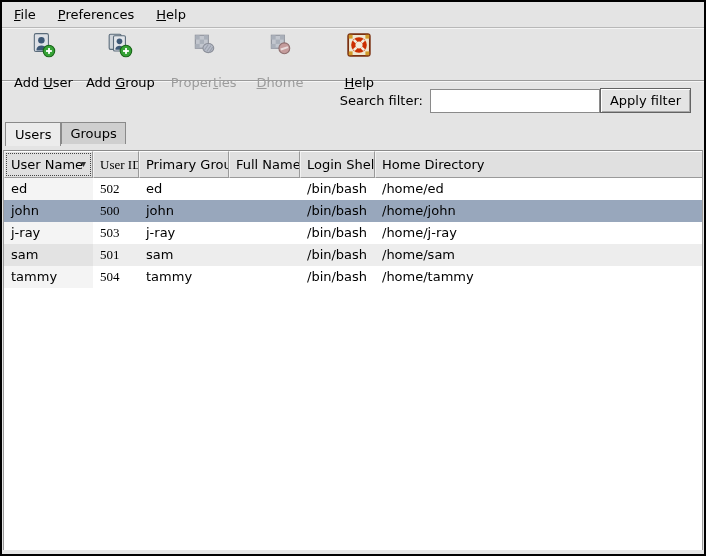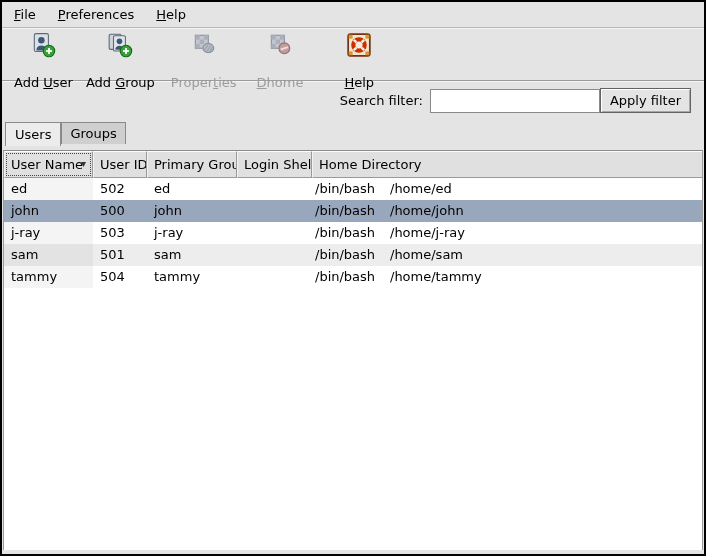--- a/index.html
+++ b/index.html
@@ -68,21 +68,21 @@
   }
   .thead{display:flex;flex:0 0 auto;height:27px;}
   .th{
     background:var(--header-bg,#e0e0e0);box-sizing:border-box;
     border-top:1px solid #fdfdfd;border-left:1px solid #f2f2f2;
     border-right:1px solid #9a9a9a;border-bottom:1px solid #9a9a9a;
     padding:5px 4px 0 6px;white-space:nowrap;overflow:hidden;position:relative;cursor:default;
   }
   .th.focused{outline:1px dotted #444;outline-offset:-3px;}
   .sort-arrow{position:absolute;right:6px;top:6px;font-size:10px;color:#333;}
-  .c0{width:89px;flex:0 0 auto;} .c1{width:54px;flex:0 0 auto;}
+  .c0{width:89px;flex:0 0 auto;} .c1{width:46px;flex:0 0 auto;font-family:Liberation Serif, serif;}
   .c2{width:90px;flex:0 0 auto;} .c3{width:71px;flex:0 0 auto;}
   .c4{width:75px;flex:0 0 auto;} .c5{flex:1 1 auto;border-right:none;}
   .tbody{flex:1 1 auto;background:#fff;overflow:hidden;}
   .row{display:flex;height:22px;line-height:22px;}
   .td{box-sizing:border-box;padding:0 4px 0 7px;white-space:nowrap;overflow:hidden;}
   .row .td.c0{background:#f4f4f4;}
   .row.stripe{background:var(--stripe,#ededed);}
   .row.stripe .td.c0{background:#e3e3e3;}
   .row.selected{background:var(--selection,#98a7bc);color:#000000;}
   .row.selected .td.c0{background:var(--selection,#98a7bc);}
@@ -191,20 +191,21 @@
 </div>
 
 <div class="page">
   <div class="thead">
     <div class="th c0 focused">
       <span>User Name</span>
       <span class="sort-arrow">▾</span>
     </div>
     <div class="th c1">User ID</div>
     <div class="th c2">Primary Group</div>
+    <div class="th c3">Full Name</div>
     <div class="th c4">Login Shell</div>
     <div class="th c5">Home Directory</div>
   </div>
   <div class="tbody">
       <div class="row">
     <span class="td c0">ed</span>
     <span class="td c1">502</span>
     <span class="td c2">ed</span>
     <span class="td c3"></span>
     <span class="td c4">/bin/bash</span>

